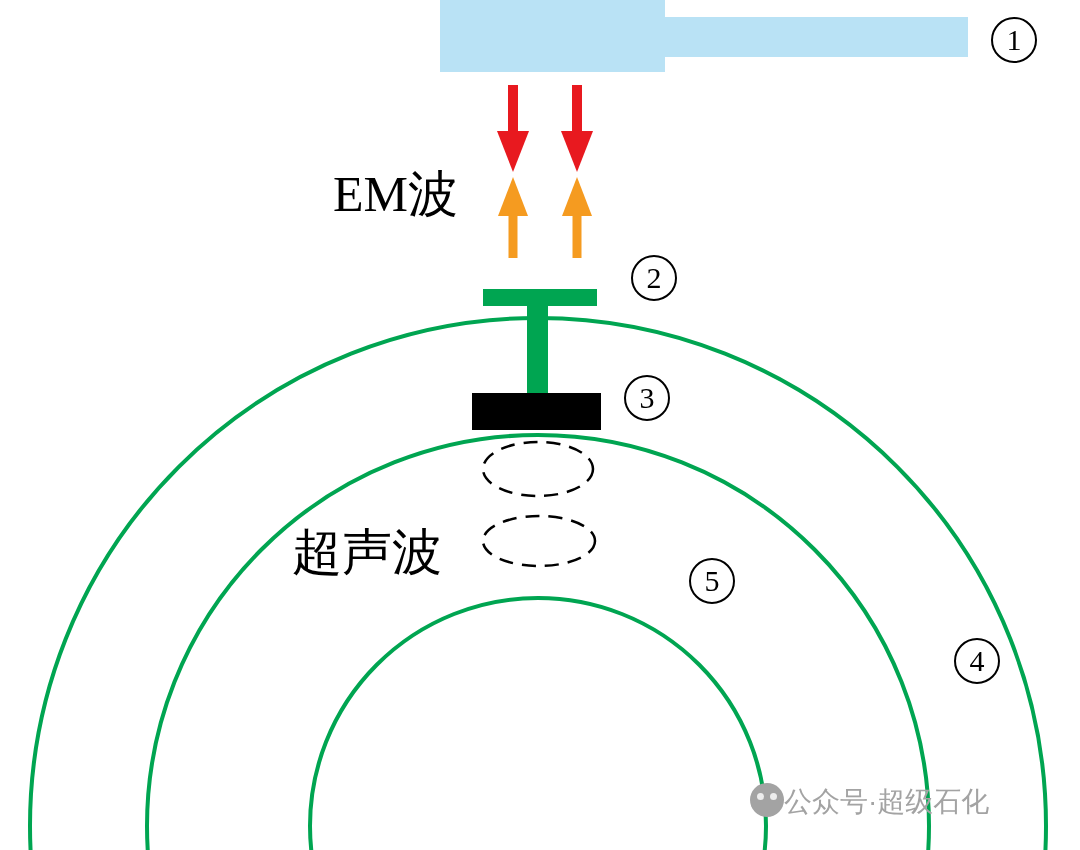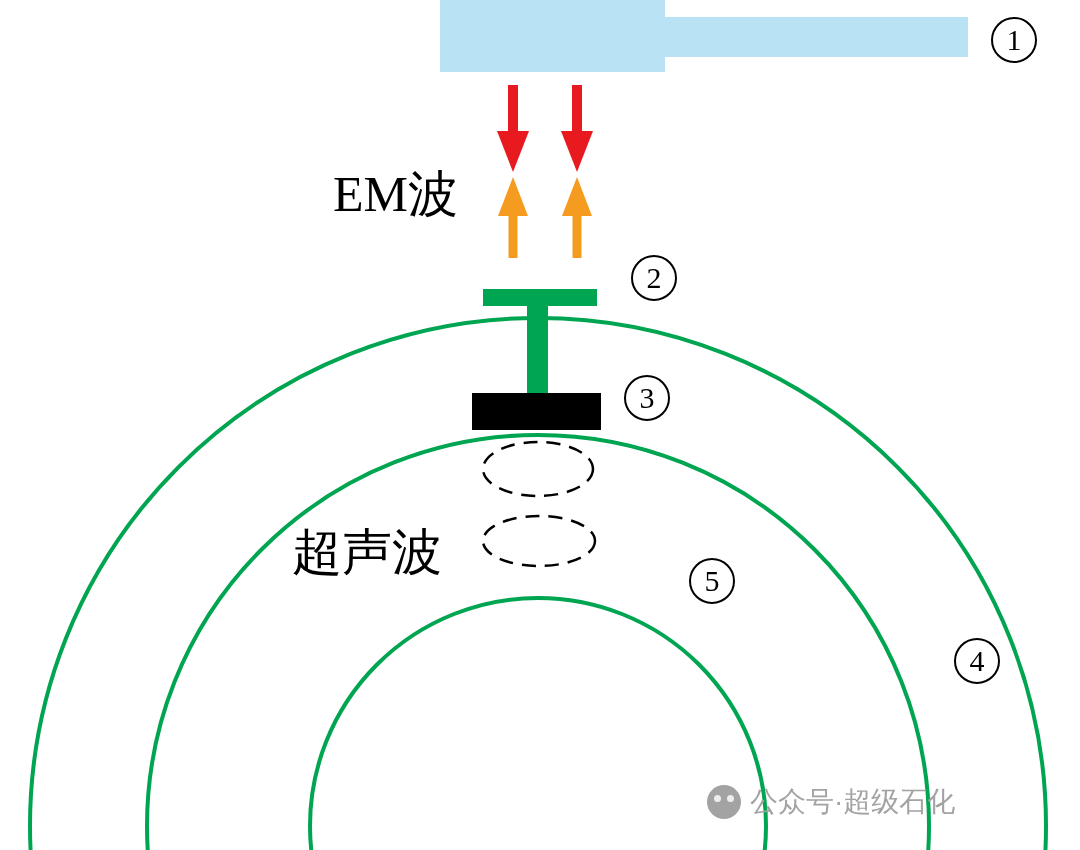--- a/index.html
+++ b/index.html
@@ -13,21 +13,21 @@
 
   .callout{position:absolute;width:42px;height:42px;border:2.5px solid #000;border-radius:50%;
            display:flex;align-items:center;justify-content:center;
            font-size:30px;line-height:1;color:#000;background:#fff0;}
   .callout-1{left:991px;top:17px;}
   .callout-2{left:631px;top:255px;}
   .callout-3{left:624px;top:375px;}
   .callout-4{left:954px;top:638px;}
   .callout-5{left:689px;top:558px;}
 
-  .watermark{position:absolute;left:707px;top:783px;display:flex;align-items:center;gap:9px;
+  .watermark{position:absolute;left:750px;top:783px;display:flex;align-items:flex-start;
              color:var(--watermark-gray);font-family:"Liberation Sans","DejaVu Sans",sans-serif;
              font-size:28px;}
   .wm-logo{width:34px;height:34px;border-radius:50%;background:var(--watermark-gray);position:relative;flex:0 0 auto;}
   .wm-logo::before{content:"";position:absolute;left:7px;top:10px;width:7px;height:7px;border-radius:50%;background:#fff;opacity:.8;}
   .wm-logo::after{content:"";position:absolute;right:7px;top:10px;width:7px;height:7px;border-radius:50%;background:#fff;opacity:.8;}
 </style>
 </head>
 <body>
 
 <div class="canvas">

